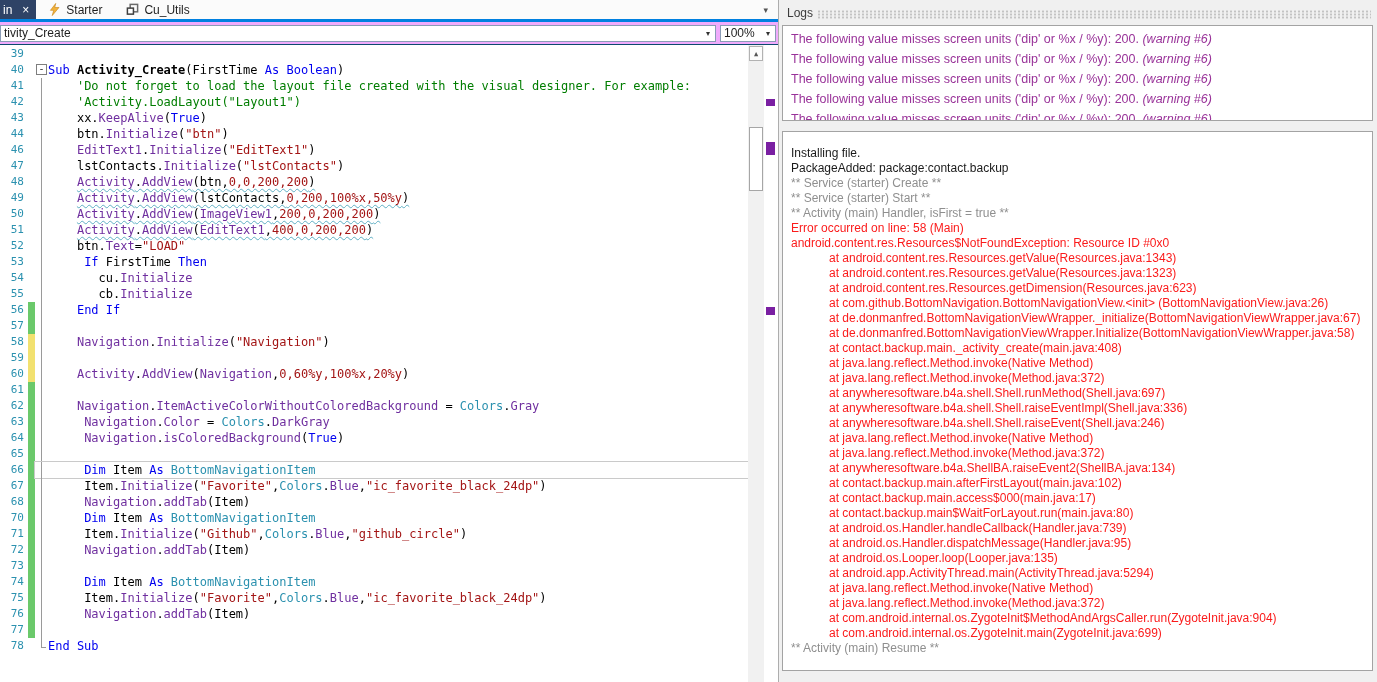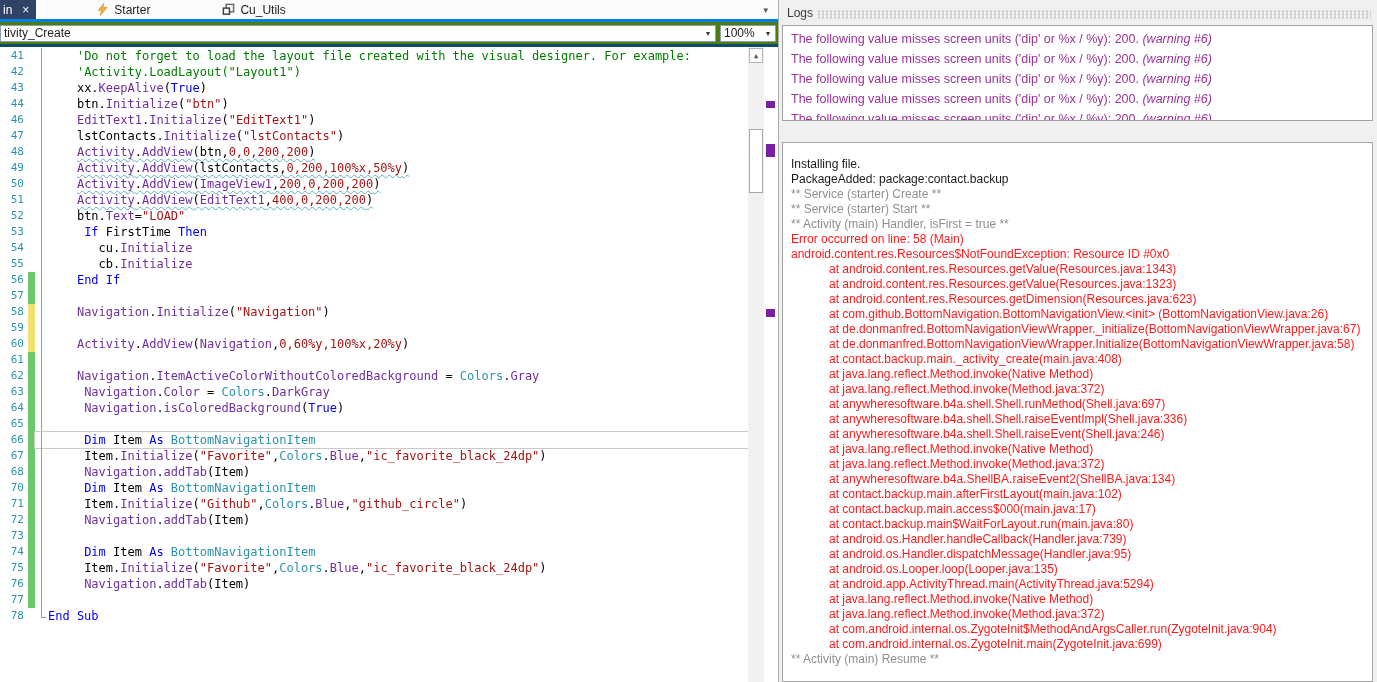--- a/index.html
+++ b/index.html
@@ -3,29 +3,29 @@
 <meta charset="utf-8">
 <style>
   html,body{margin:0;padding:0;}
   body{width:1377px;height:682px;overflow:hidden;background:#fff;
        font-family:"Liberation Sans",sans-serif;-webkit-font-smoothing:antialiased;}
   .app{display:flex;width:1377px;height:682px;}
 
   
   .left{width:778px;flex:none;display:flex;flex-direction:column;background:#fff;
         border-right:1px solid #adadad;}
-  .tabbar{height:19px;flex:none;display:flex;align-items:stretch;background:#fbfbfb;gap:48px;}
+  .tabbar{height:19px;flex:none;display:flex;align-items:stretch;background:#fbfbfb;}
   .tab{display:flex;align-items:center;gap:5px;padding:0 12px;font-size:12px;color:#1e1e1e;}
   .tab.active{background:var(--tabbg,#2F4366);color:#fff;padding:0 7px 0 3px;}
   .tab .close{font-size:12px;line-height:10px;margin-left:5px;color:#fff;}
   .tab-overflow{margin-left:auto;display:flex;align-items:center;padding:0 10px;
                 color:#555;font-size:9px;}
   .accentline{height:3px;flex:none;background:var(--accent,#0080E0);}
   .toolbar{height:20px;flex:none;display:flex;align-items:center;gap:4px;
-           background:#4d7c0f;border-bottom:3px solid #0c4a6e;padding:1px 2px 1px 0;}
+           background:#f0abfc;border-bottom:1px solid #0c4a6e;padding:1px 2px 1px 0;}
   .combo{height:17px;background:#fff;border:1px solid var(--comboborder,#8A9CB6);
          display:flex;align-items:center;font-size:12px;color:#1e1e1e;
          padding:0 2px 0 3px;box-sizing:border-box;}
   .combo-sub{flex:1;min-width:0;}
   .combo-zoom{width:56px;flex:none;}
   .combo .arrow{margin-left:auto;font-size:8px;color:#333;padding:0 3px;}
 
   .editor{flex:1;position:relative;background:#fff;overflow:hidden;
           font-family:"DejaVu Sans Mono","Liberation Mono",monospace;font-size:12px;}
   .rows{position:absolute;top:1px;left:0;right:30px;}
@@ -65,21 +65,21 @@
   .ann{position:absolute;top:0;right:0;bottom:0;width:14px;background:#fff;}
   .ann .mark{position:absolute;left:2px;width:9px;background:var(--markpurple,#7A1FA2);}
 
   
   .right{flex:1;min-width:0;background:#f0f0f0;display:flex;flex-direction:column;}
   .logs-header{height:20px;flex:none;display:flex;align-items:center;gap:4px;
                padding:3px 6px 0 8px;font-size:12px;color:#3c3c3c;}
   .grip{flex:1;height:9px;margin-top:2px;
         background-image:radial-gradient(circle,#c3c3c3 1px,transparent 1.2px);
         background-size:4px 3px;}
-  .warn-box{flex:none;height:96px;margin:2px 4px 16px 3px;background:#fff;
+  .warn-box{flex:none;height:96px;margin:2px 4px 5px 3px;background:#fff;
             border:1px solid #a3a3a3;overflow:hidden;padding:3px 8px 0;box-sizing:border-box;}
   .warn-line{height:20px;line-height:20px;font-size:12.5px;white-space:nowrap;
              color:var(--warn,#993399);}
   .warn-line em{font-style:italic;}
   .log-box{flex:none;height:540px;margin:5px 4px 0 3px;background:#fff;
            border:1px solid #a3a3a3;overflow:hidden;padding:14px 8px;box-sizing:border-box;
            font-size:12px;line-height:15px;}
   .log-line{height:15px;white-space:nowrap;}
   .log-line.at{padding-left:38px;}
   .k-info{color:#1a1a1a;}
@@ -127,20 +127,22 @@
         <span class="arrow">▾</span>
       </div>
       <div class="combo combo-zoom">
         <span>100%</span>
         <span class="arrow">▾</span>
       </div>
     </div>
 
     <div class="editor">
       <div class="rows" id="rows">
+          <div class="row"><span class="lnum">39</span><span class="marker"></span><span class="rowbody"><span class="outline"></span><span class="code"></span></span></div>
+          <div class="row"><span class="lnum">40</span><span class="marker"></span><span class="rowbody"><span class="outline box"></span><span class="code"><span class="kw">Sub </span><span class="bold">Activity_Create</span><span class="pl">(FirstTime </span><span class="kw">As</span><span class="pl"> </span><span class="kw">Boolean</span><span class="pl">)</span></span></span></div>
           <div class="row"><span class="lnum">41</span><span class="marker"></span><span class="rowbody"><span class="outline line"></span><span class="code">    <span class="cm">'Do not forget to load the layout file created with the visual designer. For example:</span></span></span></div>
           <div class="row"><span class="lnum">42</span><span class="marker"></span><span class="rowbody"><span class="outline line"></span><span class="code">    <span class="cm">'Activity.LoadLayout("Layout1")</span></span></span></div>
           <div class="row"><span class="lnum">43</span><span class="marker"></span><span class="rowbody"><span class="outline line"></span><span class="code">    <span class="pl">xx.</span><span class="mb">KeepAlive</span><span class="pl">(</span><span class="kw">True</span><span class="pl">)</span></span></span></div>
           <div class="row"><span class="lnum">44</span><span class="marker"></span><span class="rowbody"><span class="outline line"></span><span class="code">    <span class="pl">btn.</span><span class="mb">Initialize</span><span class="pl">(</span><span class="st">"btn"</span><span class="pl">)</span></span></span></div>
           <div class="row"><span class="lnum">46</span><span class="marker"></span><span class="rowbody"><span class="outline line"></span><span class="code">    <span class="mb">EditText1</span><span class="pl">.</span><span class="mb">Initialize</span><span class="pl">(</span><span class="st">"EditText1"</span><span class="pl">)</span></span></span></div>
           <div class="row"><span class="lnum">47</span><span class="marker"></span><span class="rowbody"><span class="outline line"></span><span class="code">    <span class="pl">lstContacts.</span><span class="mb">Initialize</span><span class="pl">(</span><span class="st">"lstContacts"</span><span class="pl">)</span></span></span></div>
           <div class="row"><span class="lnum">48</span><span class="marker"></span><span class="rowbody"><span class="outline line"></span><span class="code">    <span class="wavy"><span class="mb">Activity</span><span class="pl">.</span><span class="mb">AddView</span><span class="pl">(btn,</span><span class="nm">0,0,200,200</span><span class="pl">)</span></span></span></span></div>
           <div class="row"><span class="lnum">49</span><span class="marker"></span><span class="rowbody"><span class="outline line"></span><span class="code">    <span class="wavy"><span class="mb">Activity</span><span class="pl">.</span><span class="mb">AddView</span><span class="pl">(lstContacts,</span><span class="nm">0,200,100%x,50%y</span><span class="pl">)</span></span></span></span></div>
           <div class="row"><span class="lnum">50</span><span class="marker"></span><span class="rowbody"><span class="outline line"></span><span class="code">    <span class="wavy"><span class="mb">Activity</span><span class="pl">.</span><span class="mb">AddView</span><span class="pl">(</span><span class="mb">ImageView1</span><span class="pl">,</span><span class="nm">200,0,200,200</span><span class="pl">)</span></span></span></span></div>
           <div class="row"><span class="lnum">51</span><span class="marker"></span><span class="rowbody"><span class="outline line"></span><span class="code">    <span class="wavy"><span class="mb">Activity</span><span class="pl">.</span><span class="mb">AddView</span><span class="pl">(</span><span class="mb">EditText1</span><span class="pl">,</span><span class="nm">400,0,200,200</span><span class="pl">)</span></span></span></span></div>

